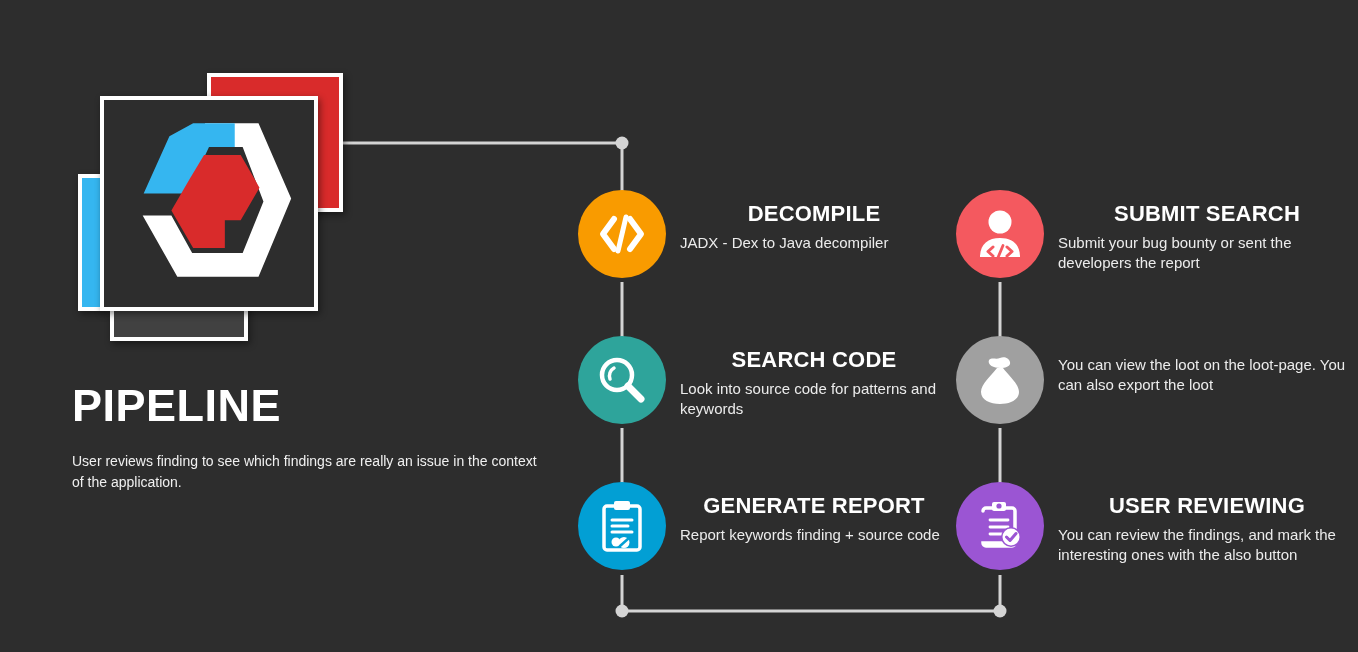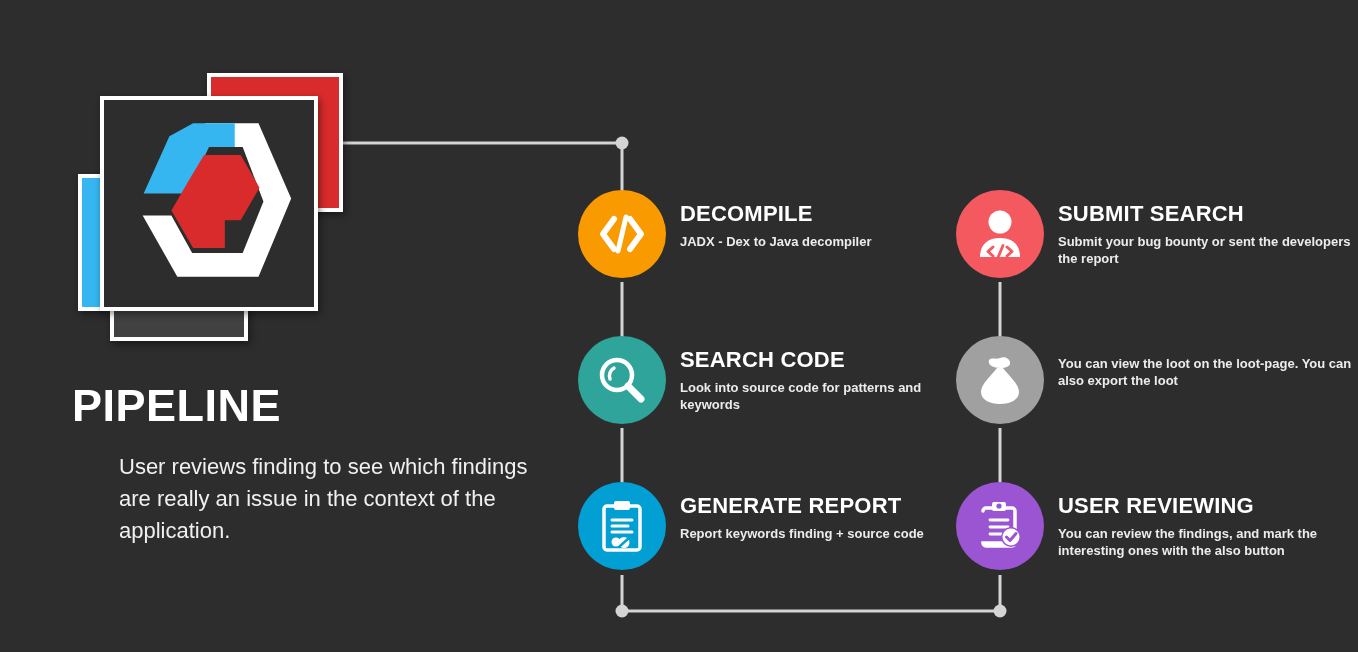--- a/index.html
+++ b/index.html
@@ -25,45 +25,44 @@
   .card-main  { left:100px; top:96px;  width:218px; height:215px; background:#2d2d2d; z-index:3; }
   .logo-mark  { position:absolute; left:110px; top:106px; width:198px; height:195px; z-index:4; }
 
   
   .headline { position:absolute; left:72px; top:382px; width:470px; }
   .headline h1 {
     font-size:45px; font-weight:bold; letter-spacing:0.5px;
     line-height:1.05; color:#ffffff;
   }
   .headline p {
-    margin-top:22px; font-size:22px; line-height:1.45; color:#f0f0f0;
+    margin-top:22px; font-size:14px; line-height:1.45; color:#f0f0f0;
     font-weight:normal;
-    margin-left:47px;
   }
 
   
   .col { position:absolute; }
   .col-left  { left:578px;  top:190px; width:370px; }
   .col-right { left:956px;  top:190px; width:400px; }
 
   .step { position:relative; height:146px; }
   .step-icon {
     position:absolute; left:0; top:0;
     width:88px; height:88px; border-radius:50%;
     display:flex; align-items:center; justify-content:center;
     z-index:2;
   }
   .step-icon svg { display:block; }
   .step-body { position:absolute; left:102px; top:12px; width:calc(100% - 102px); }
   .step-title {
     font-size:22px; font-weight:bold; letter-spacing:0.2px;
-    line-height:1.1; color:#ffffff; white-space:nowrap;
+    line-height:1.1; color:#ffffff; white-space:nowrap;text-align:center;
   }
   .step-desc {
-    margin-top:7px; font-size:13px; line-height:1.33; color:#ececec;font-weight:bold;
+    margin-top:7px; font-size:15px; line-height:1.33; color:#ececec;
   }
 </style>
 </head>
 <body>
 
 <div id="canvas">
 
   <svg class="connectors" width="1358" height="652">
 
     <path d="M343,143 L622,143 L622,200" stroke="#d4d4d4" stroke-width="3" fill="none"></path>

